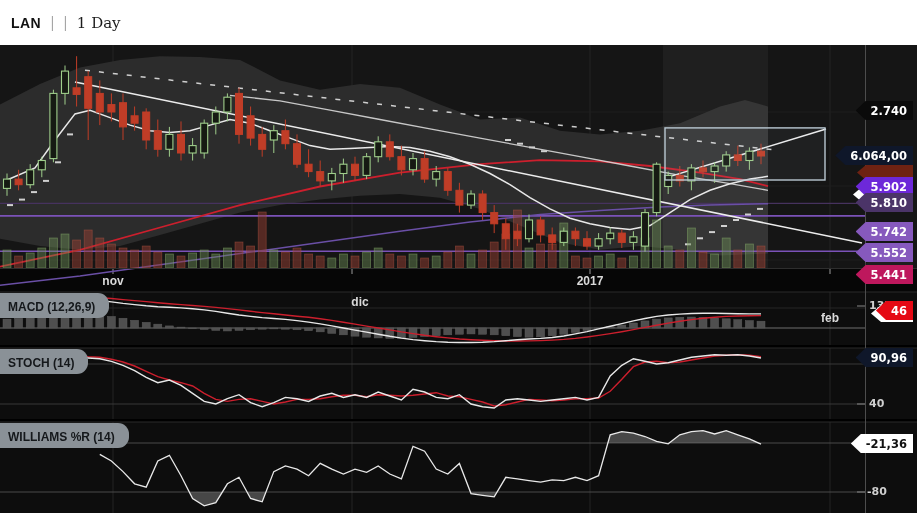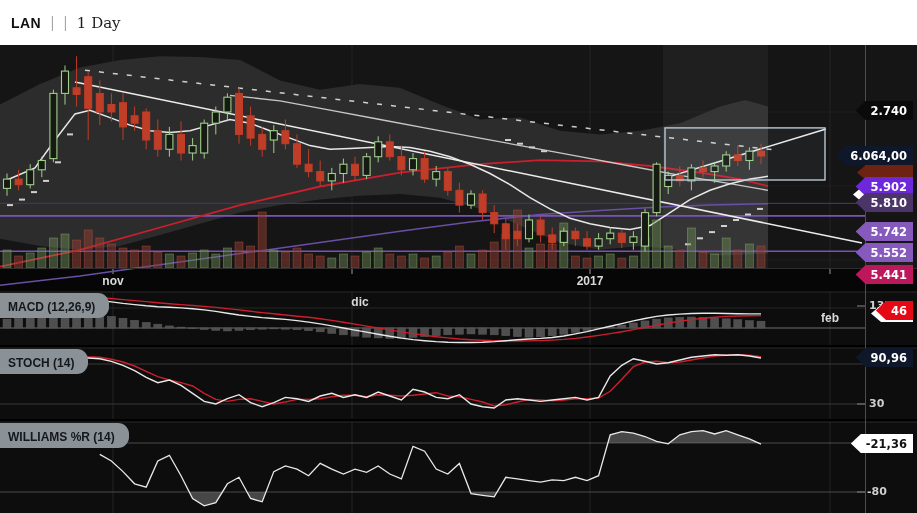--- a/index.html
+++ b/index.html
@@ -381,21 +381,21 @@
       <line x1="857" y1="306" x2="865" y2="306" stroke="#888"></line>
       <line x1="857" y1="404" x2="865" y2="404" stroke="#888"></line>
       <line x1="857" y1="492" x2="865" y2="492" stroke="#888"></line>
     </svg>
 
   <div class="pill" style="top:293px">MACD (12,26,9)</div>
   <div class="pill" style="top:349px">STOCH (14)</div>
   <div class="pill" style="top:423px">WILLIAMS %R (14)</div>
 
   <span class="tick" style="left:869px;top:299px">135</span>
-  <span class="tick" style="left:869px;top:397px">30</span>
+  <span class="tick" style="left:869px;top:397px">40</span>
   <span class="tick" style="left:867px;top:485px">-80</span>
 <div class="tlabel" style="left: 113px; top: 274px;">nov</div>
     <div class="tlabel" style="left: 360px; top: 274px; margin-top: 21px;">dic</div>
     <div class="tlabel" style="left: 590px; top: 274px;">2017</div>
     <div class="tlabel" style="left: 830px; top: 274px; margin-top: 37px;">feb</div>
     <div class="sliver" style="top: 164px; right: 4px; width: 56px; height: 17px; background: rgb(110, 34, 18);"></div>
     <div class="sliver" style="top: 186px; right: 4px; width: 60px; height: 17px; background: rgb(255, 255, 255);"></div>
     <div class="sliver" style="top: 258px; right: 4px; width: 48px; height: 12px; background: rgb(30, 30, 30);"></div>
     <div class="sliver" style="top: 305px; right: 4px; width: 42px; height: 17px; background: rgb(255, 255, 255);"></div>
     <div class="pricetag" style="top: 101px; background: rgb(10, 10, 10); color: rgb(255, 255, 255);">2.740</div>

